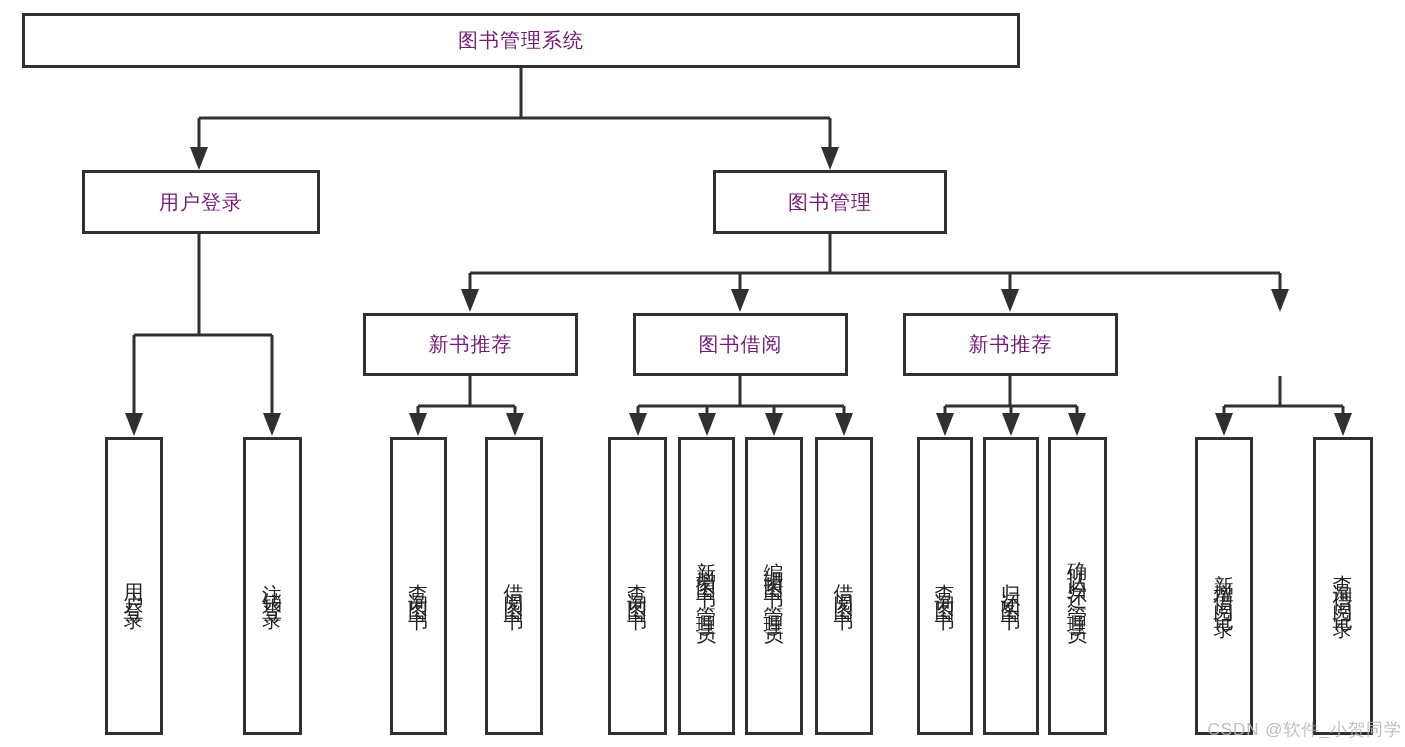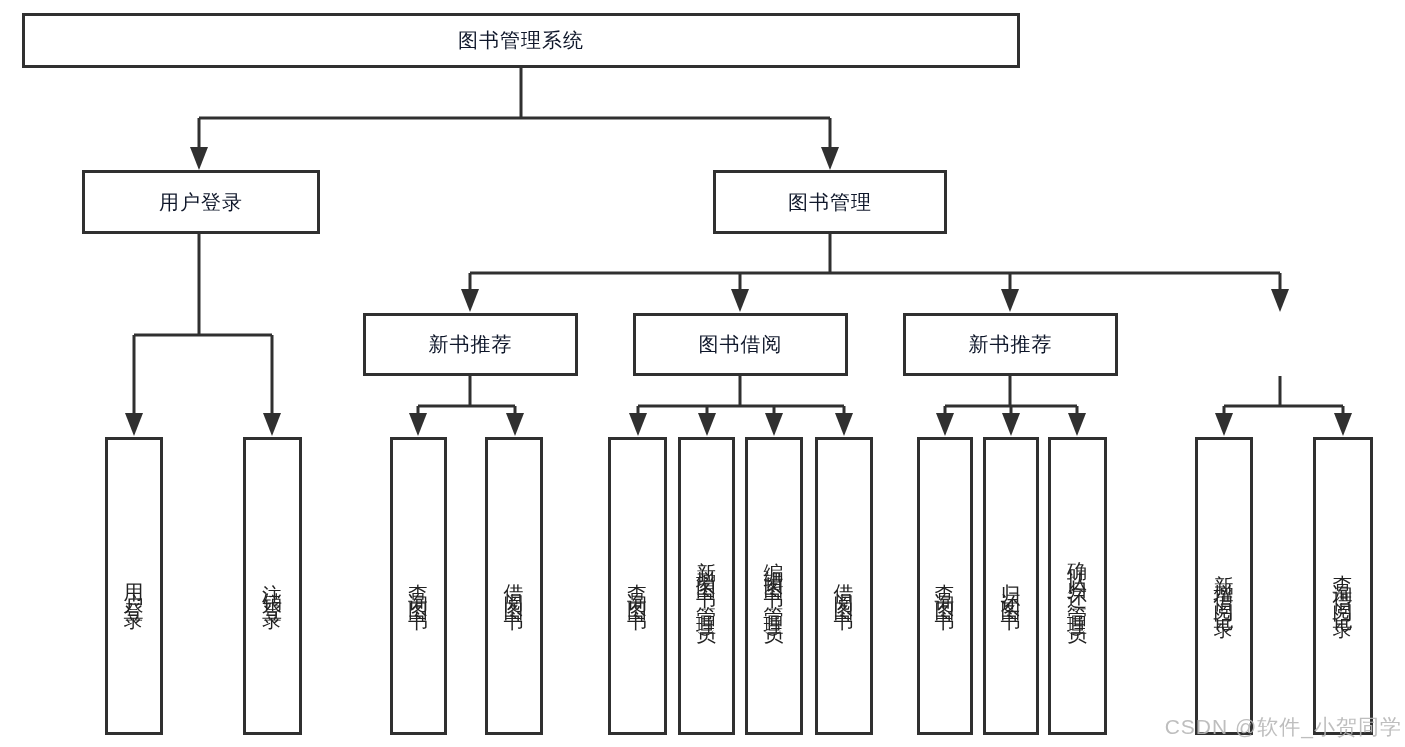--- a/index.html
+++ b/index.html
@@ -24,21 +24,21 @@
   }
   .hbox {
     position: absolute;
     box-sizing: border-box;
     border: 3px solid #303030;
     background: #ffffff;
     display: flex;
     align-items: center;
     justify-content: center;
     font-size: 20px;
-    color: #0f172a;
+    color: #701a75;
     letter-spacing: 1px;
     white-space: nowrap;
   }
   .vbox {
     position: absolute;
     box-sizing: border-box;
     border: 3px solid #303030;
     background: #ffffff;
     display: flex;
     align-items: center;
@@ -51,21 +51,21 @@
     text-orientation: mixed;
     font-size: 20px;
     letter-spacing: 9px;
     line-height: 1.1;
     color: #222222;
   }
   #watermark {
     position: absolute;
     right: 3px;
     bottom: 6px;
-    font-size: 21px;
+    font-size: 17px;
     color: rgba(183, 183, 183, 0.9);
     letter-spacing: 1px;
     z-index: 5;
     white-space: nowrap;
   }
 </style>
 </head>
 <body>
 
 <div id="stage">

